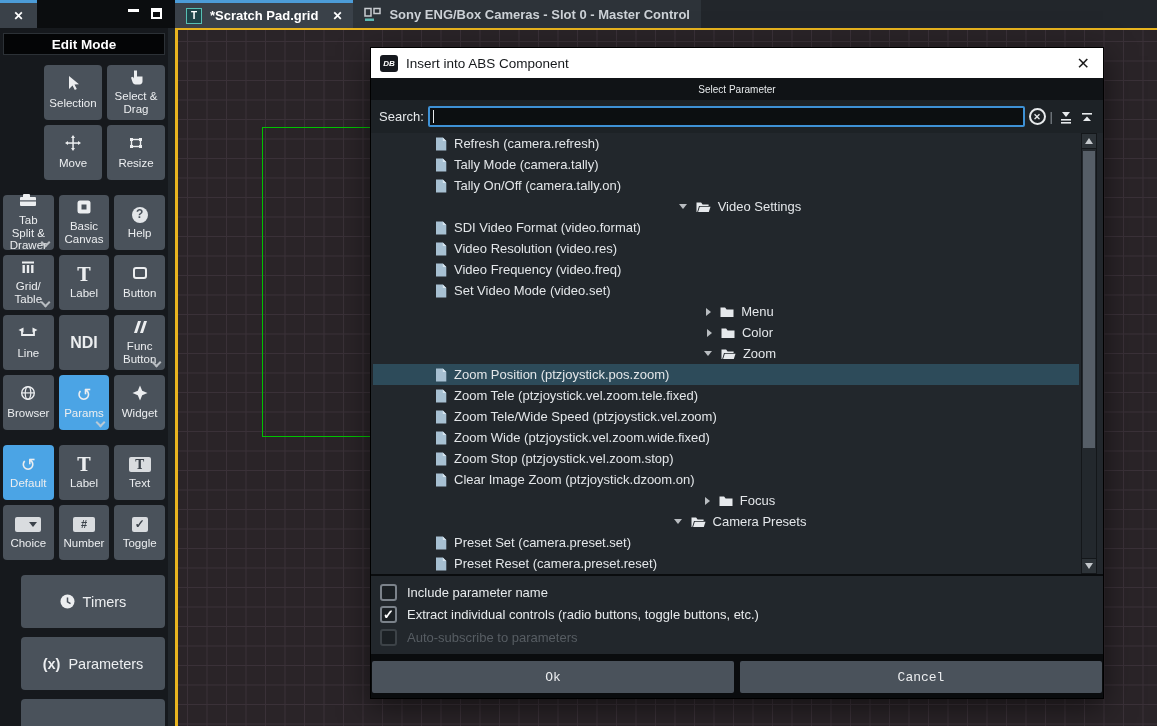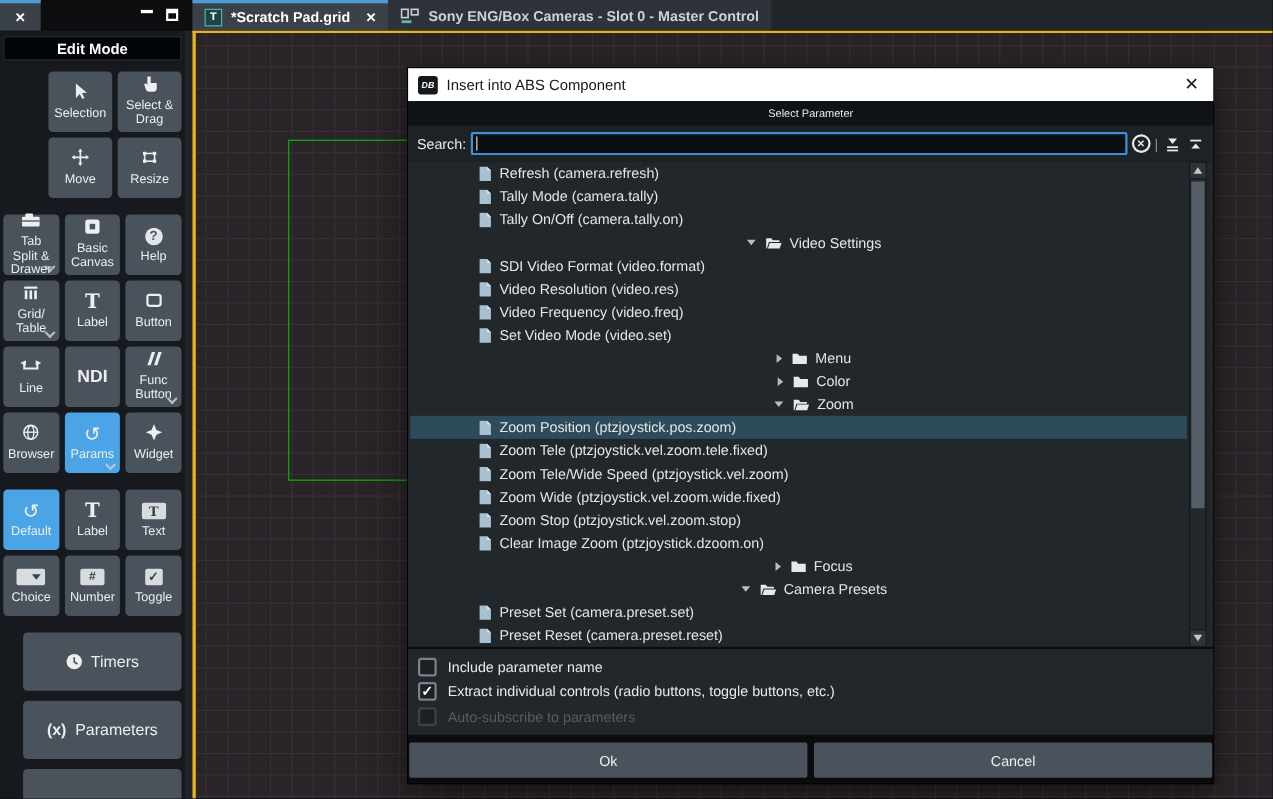--- a/index.html
+++ b/index.html
@@ -56,21 +56,21 @@
   .canvas { position:absolute; left:175px; top:28px; right:0; bottom:0; background:#2a2428;
     border-left:3px solid #e8b41f; border-top:2px solid #e8b41f; overflow:hidden; }
   .canvas-grid { position:absolute; inset:0;
     background-image:linear-gradient(#3a3138 1px, transparent 1px),
                      linear-gradient(90deg, #3a3138 1px, transparent 1px);
     background-size:19.5px 19.5px; background-position:9px 11px; }
   .sel-rect { position:absolute; left:84px; top:97px; width:170px; height:310px;
     border:1px solid #00c300; z-index:1; }
 
   
-  .dialog { position:absolute; left:371px; top:62px; width:732px; height:650px; background:#0a0c0e;
+  .dialog { position:absolute; left:371px; top:48px; width:732px; height:650px; background:#0a0c0e;
     z-index:5; box-shadow:0 0 0 1px #000, 0 8px 30px rgba(0,0,0,.55); }
   .dlg-title { height:30px; background:#fff; color:#15181b; display:flex; align-items:center;
     gap:8px; padding:0 9px; font-size:13.5px; }
   .dlg-logo { width:18px; height:17px; border-radius:3px; background:#15181e; color:#fff;
     font-style:italic; font-weight:bold; font-size:8px; display:flex; align-items:center; justify-content:center; }
   .dlg-close { margin-left:auto; font-size:16px; color:#1a1a1a; padding:0 4px; cursor:pointer; }
   .dlg-subtitle { height:22px; background:#101316; color:#e7eaec; font-size:10px;
     display:flex; align-items:center; justify-content:center; }
   .search-row { height:33px; background:#1d2226; display:flex; align-items:center; gap:4px;
     padding:0 8px; font-size:13px; }
@@ -105,21 +105,21 @@
 
   .chk-panel { margin-top:2px; height:78px; background:#22272c; padding:5px 9px;
     display:flex; flex-direction:column; justify-content:space-around;text-align:right; }
   .chk-row { display:flex; align-items:center; gap:10px; font-size:13px; color:#e7eaec; }
   .chk-box { width:17px; height:17px; border:2px solid #7b828a; border-radius:3px; background:#1b2024;
     display:flex; align-items:center; justify-content:center; color:#fff; font-size:13px; font-weight:bold;
     flex:none; cursor:pointer; }
   .chk-row.disabled .chk-box { border-color:#3c4247; cursor:default; }
   .chk-row.disabled .chk-label { color:#575d63; }
 
-  .dlg-buttons { margin-top:7px; display:flex; gap:6px; padding:0 1px; }
+  .dlg-buttons { margin-top:7px; display:flex; gap:6px; padding:0 1px;font-family:Liberation Mono, monospace; }
   .dlg-btn { flex:1; height:32px; background:#4a525b; border-radius:2px; color:#eceef0;
     font-size:13px; display:flex; align-items:center; justify-content:center; cursor:pointer; }
 </style>
 </head>
 <body>
 
 <div class="topbar">
   <div class="win-tab">
     <span>✕</span>
   </div>

